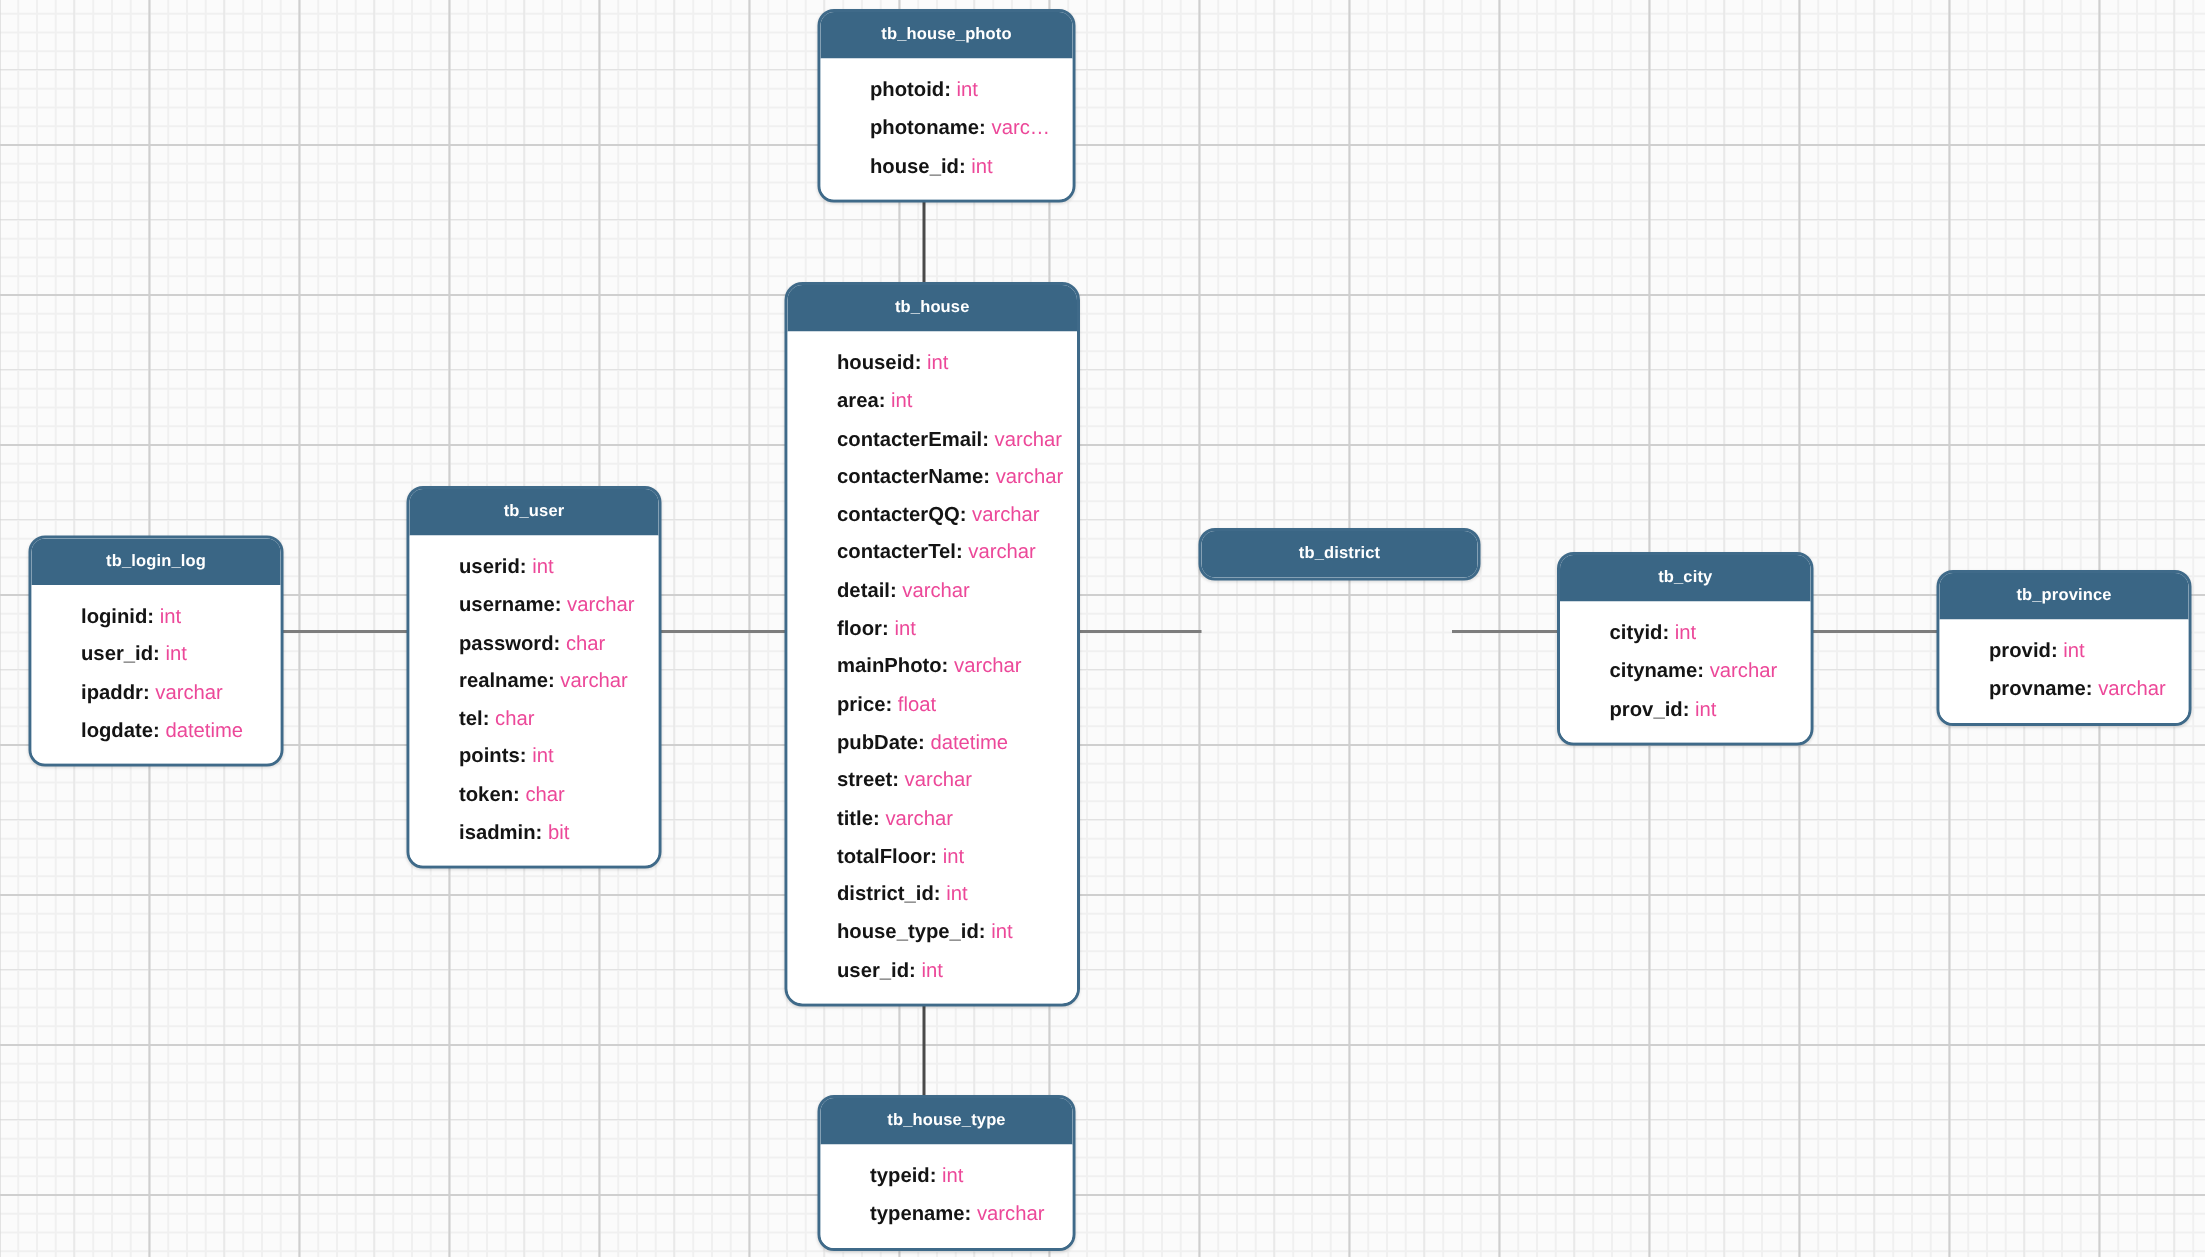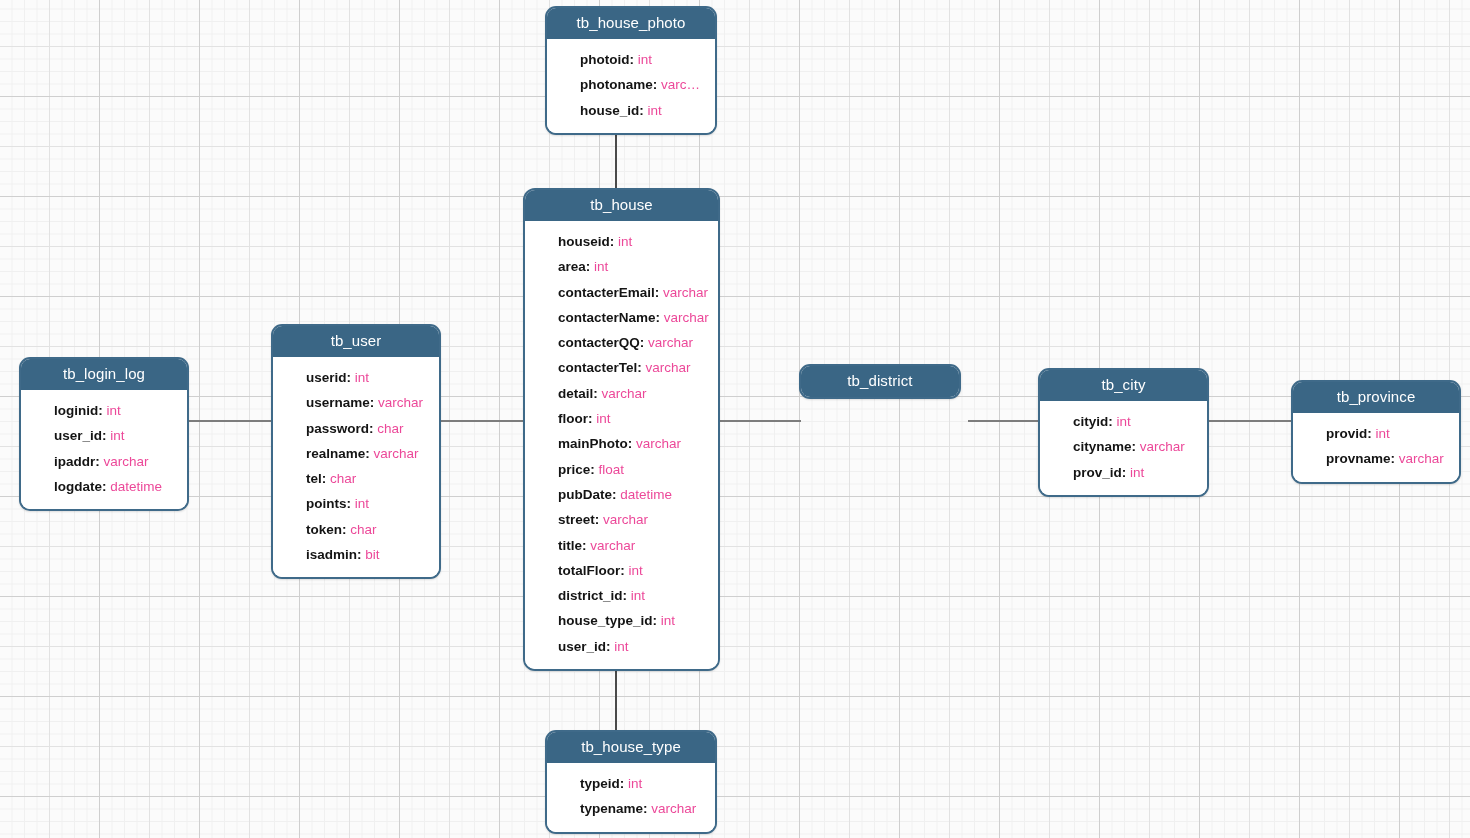--- a/index.html
+++ b/index.html
@@ -53,22 +53,22 @@
     box-sizing: border-box;
     background: #ffffff;
     border: 2px solid #3f6a89;
     border-radius: 11px;
     overflow: hidden;
     box-shadow: 0 1px 2px rgba(0,0,0,0.12);
   }
   .entity-header {
     background: #3a6685;
     color: #ffffff;
-    font-size: 15px;
-    font-weight: normal;
+    font-size: 11px;
+    font-weight: bold;
     text-align: center;
     line-height: 30px;
     height: 31px;
     letter-spacing: 0.1px;
   }
   .entity-body {
     padding: 8px 0 10px 0;
     background: #ffffff;
   }
   .field {
@@ -143,21 +143,21 @@
     </div>
     <div class="entity" style="left: 19px; top: 357px; width: 170px;">
       <div class="entity-header">tb_login_log</div>
       <div class="entity-body">
         <div class="field"><span class="fname">loginid:</span><span class="ftype"> int</span></div>
         <div class="field"><span class="fname">user_id:</span><span class="ftype"> int</span></div>
         <div class="field"><span class="fname">ipaddr:</span><span class="ftype"> varchar</span></div>
         <div class="field"><span class="fname">logdate:</span><span class="ftype"> datetime</span></div>
       </div>
     </div>
-    <div class="entity" style="left: 799px; top: 364px; width: 162px;">
+    <div class="entity" style="left: 799px; top: 352px; width: 188px;">
       <div class="entity-header">tb_district</div>
     </div>
     <div class="entity" style="left: 1038px; top: 368px; width: 171px;">
       <div class="entity-header">tb_city</div>
       <div class="entity-body">
         <div class="field"><span class="fname">cityid:</span><span class="ftype"> int</span></div>
         <div class="field"><span class="fname">cityname:</span><span class="ftype"> varchar</span></div>
         <div class="field"><span class="fname">prov_id:</span><span class="ftype"> int</span></div>
       </div>
     </div>

